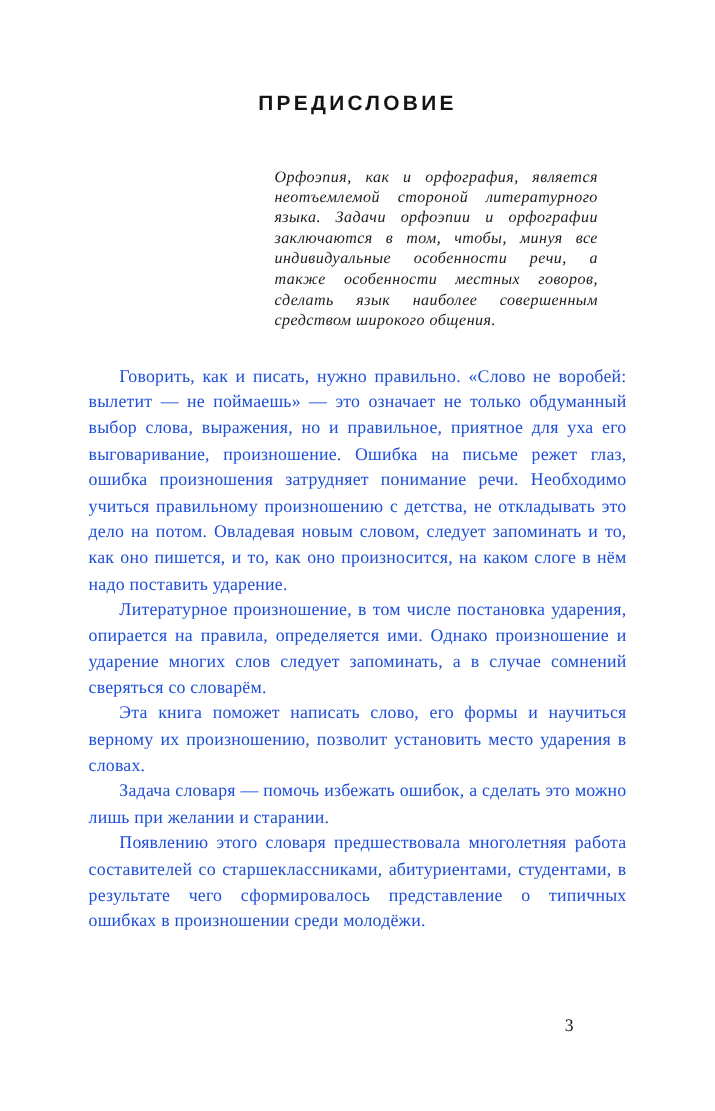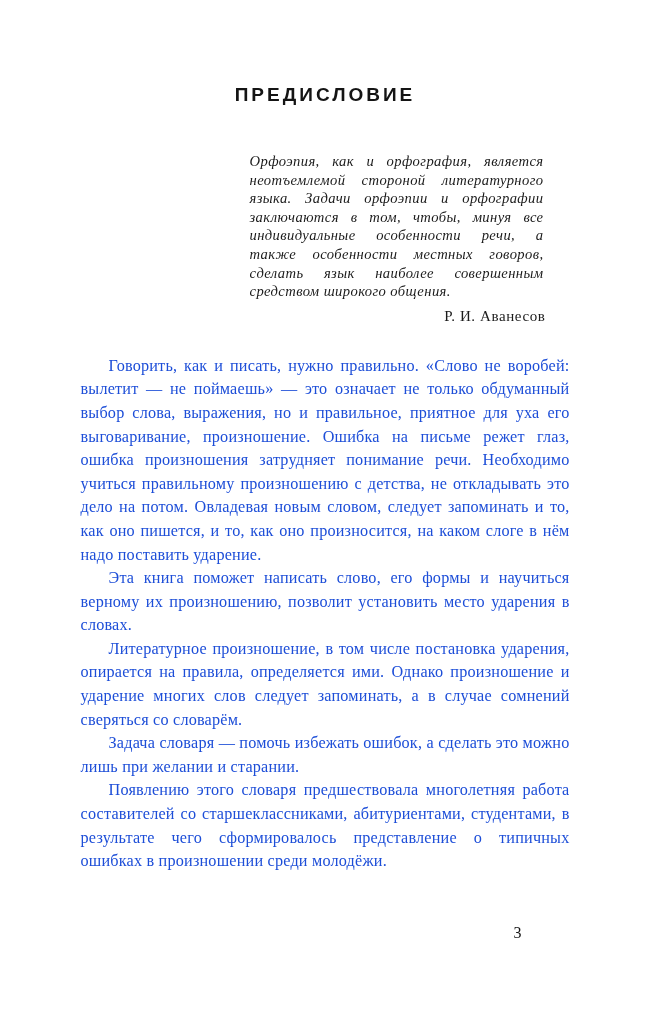--- a/index.html
+++ b/index.html
@@ -72,26 +72,25 @@
 </style>
 </head>
 <body>
 
 <div class="page">
 
   <h1 class="title">ПРЕДИСЛОВИЕ</h1>
 
   <div class="epigraph">
     <p class="epigraph-text">Орфоэпия, как и орфография, является неотъемлемой стороной литературного языка. Задачи орфоэпии и орфографии заключаются в том, чтобы, минуя все индивидуальные особенности речи, а также особенности местных говоров, сделать язык наиболее совершенным средством широкого общения.</p>
-    <div class="epigraph-author">Р. И. Аванесов</div>
   </div>
 
   <div class="body-text">
     <p>Говорить, как и писать, нужно правильно. «Слово не воробей: вылетит — не поймаешь» — это означает не только обдуманный выбор слова, выражения, но и правильное, приятное для уха его выговаривание, произношение. Ошибка на письме режет глаз, ошибка произношения затрудняет понимание речи. Необходимо учиться правильному произношению с детства, не откладывать это дело на потом. Овладевая новым словом, следует запоминать и то, как оно пишется, и то, как оно произносится, на каком слоге в нём надо поставить ударение.</p>
+    <p>Литературное произношение, в том числе постановка ударения, опирается на правила, определяется ими. Однако произношение и ударение многих слов следует запоминать, а в случае сомнений сверяться со словарём.</p>
     <p>Эта книга поможет написать слово, его формы и научиться верному их произношению, позволит установить место ударения в словах.</p>
-    <p>Литературное произношение, в том числе постановка ударения, опирается на правила, определяется ими. Однако произношение и ударение многих слов следует запоминать, а в случае сомнений сверяться со словарём.</p>
     <p>Задача словаря — помочь избежать ошибок, а сделать это можно лишь при желании и старании.</p>
     <p>Появлению этого словаря предшествовала многолетняя работа составителей со старшеклассниками, абитуриентами, студентами, в результате чего сформировалось представление о типичных ошибках в произношении среди молодёжи.</p>
   </div>
 
   <div class="page-number">3</div>
 
 </div>
 
 </body></html>

